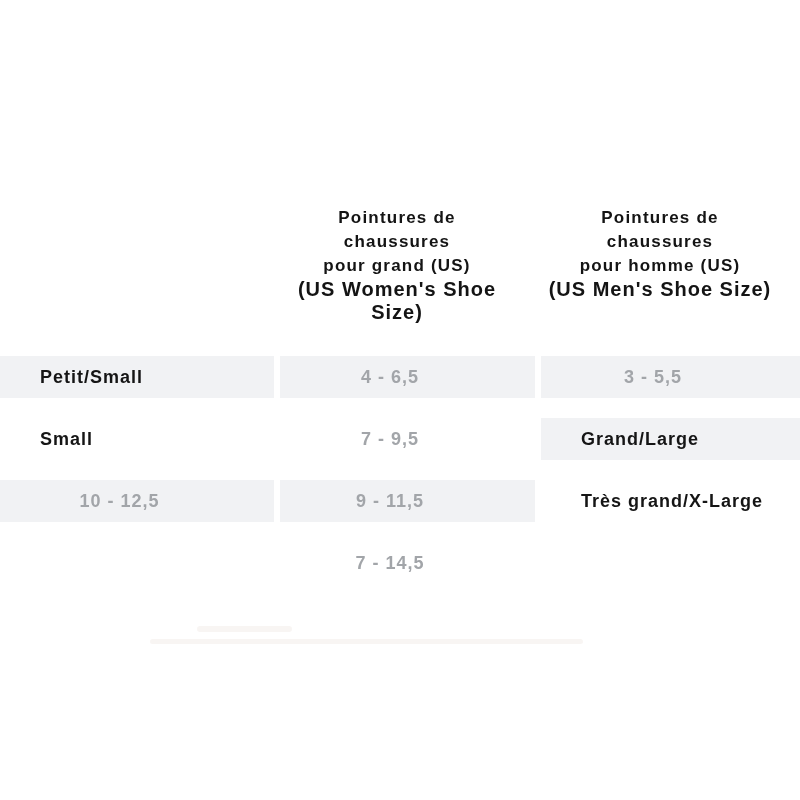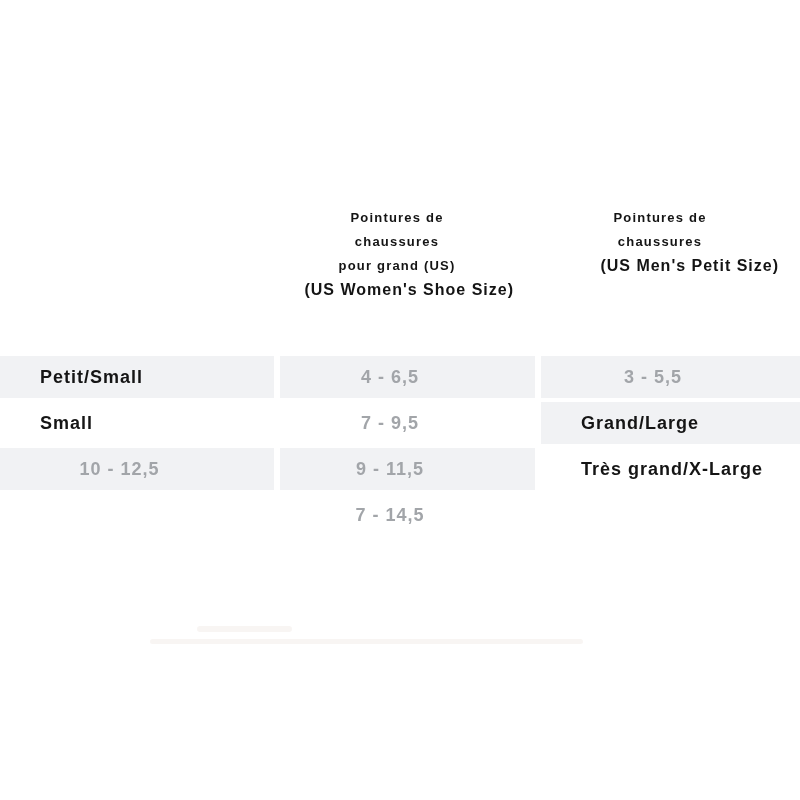--- a/index.html
+++ b/index.html
@@ -27,35 +27,34 @@
     top: 206px;
   }
   .header-cell {
     font-weight: bold;
     color: #141414;
     text-align: center;
     padding-right: 21px;
   }
   .header-line {
     display: block;
-    font-size: 13px;
+    font-size: 17px;
     line-height: 24px;
     letter-spacing: 1.2px;
   }
   .header-sub {
     display: block;
-    font-size: 16px;
+    font-size: 20px;
     line-height: 23px;
     letter-spacing: 1px;
-    text-align: right;
   }
   .table-grid {
     top: 356px;
     grid-auto-rows: 42px;
-    row-gap: 4px;
+    row-gap: 20px;
   }
   .cell {
     display: flex;
     align-items: center;
     white-space: nowrap;
   }
   .cell.shaded {
     background: #f1f2f4;
   }
   .label-cell {
@@ -92,21 +91,22 @@
     <div class="header-cell">
       <span class="header-line">Pointures de</span>
       <span class="header-line">chaussures</span>
       <span class="header-line">pour grand (US)</span>
       <span class="header-sub">(US Women's Shoe Size)</span>
     </div>
 
     <div class="header-cell">
       <span class="header-line">Pointures de</span>
       <span class="header-line">chaussures</span>
-      <span class="header-sub">(US Men's Petit Size)</span>
+      <span class="header-line">pour homme (US)</span>
+      <span class="header-sub">(US Men's Shoe Size)</span>
     </div>
   </div>
 
   <div class="size-grid table-grid">
 
     <div class="cell label-cell shaded">Petit/Small</div>
     <div class="cell value-cell shaded">4 - 6,5</div>
     <div class="cell value-cell shaded">3 - 5,5</div>
 
     <div class="cell label-cell">Small</div>

